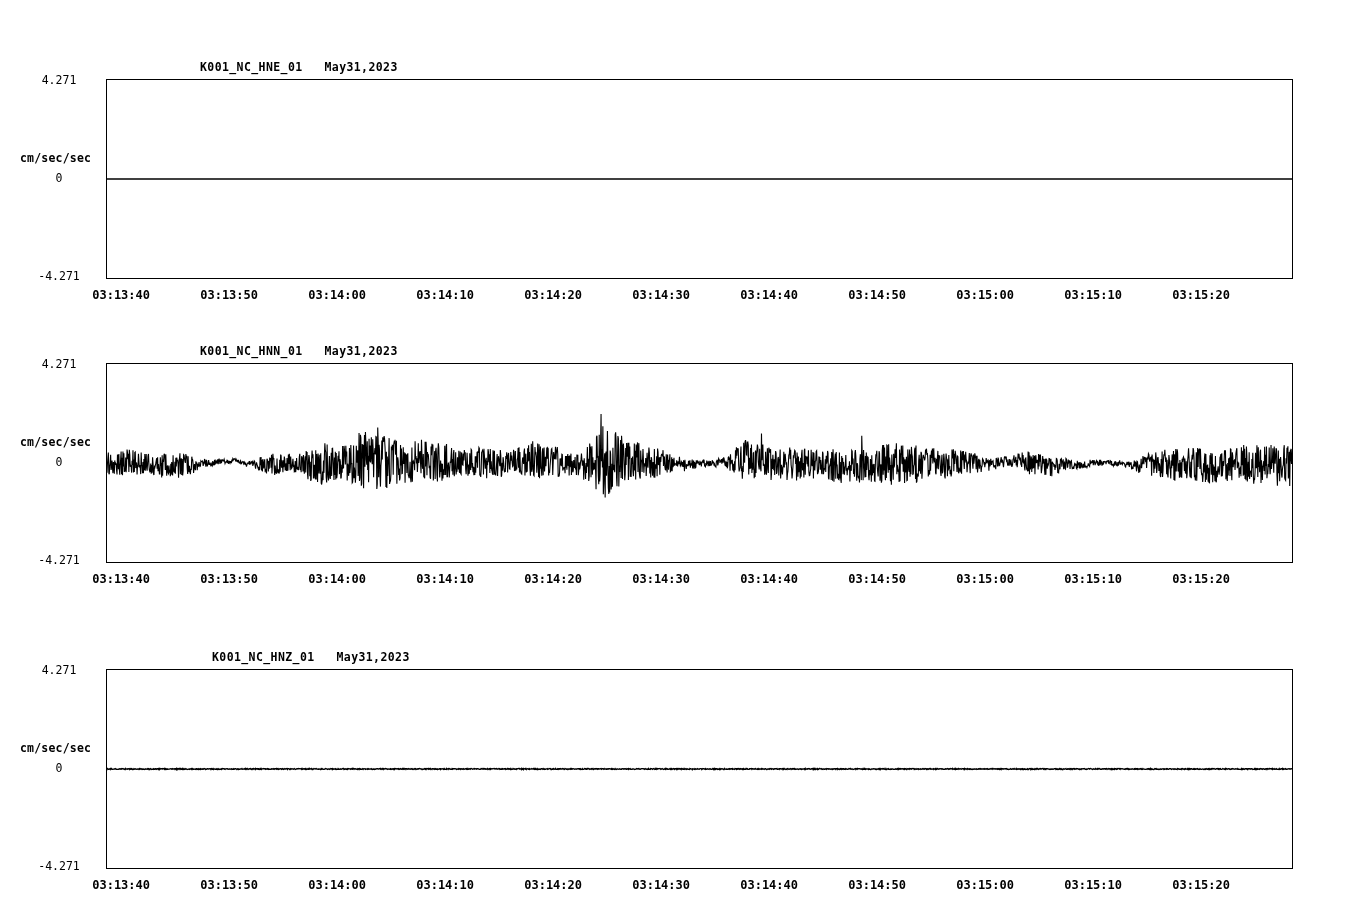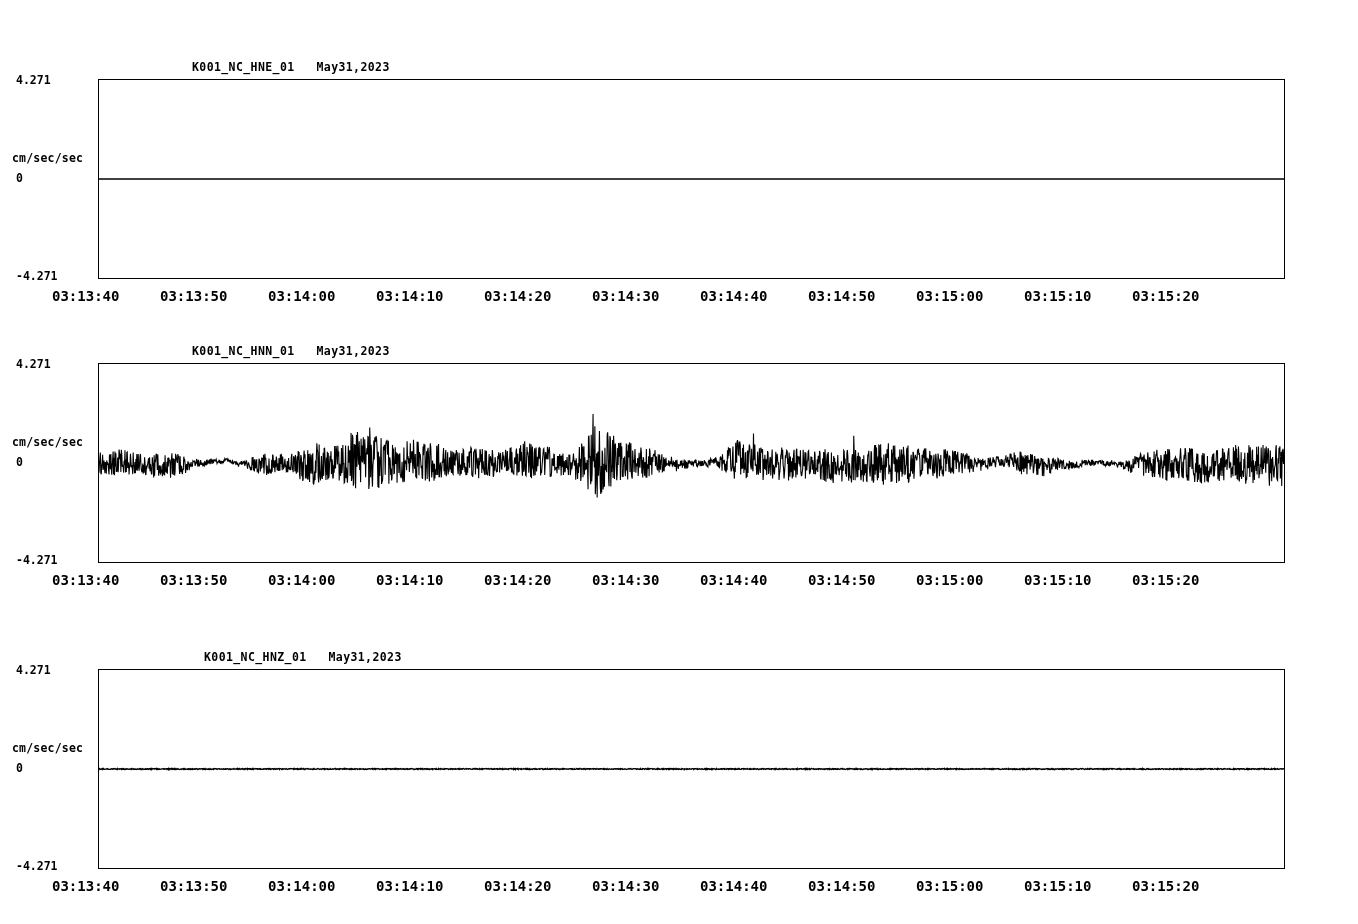--- a/index.html
+++ b/index.html
@@ -14,21 +14,21 @@
     color: #000000;
     overflow: hidden;
   }
   .page {
     position: relative;
     width: 1358px;
     height: 924px;
   }
   .panel {
     position: absolute;
-    left: 8px;
+    left: 16px;
     width: 1086px;
   }
   
   .plot-frame {
     position: absolute;
     left: 90px;
     width: 1187px;
     border: 1.5px solid #000000;
     box-sizing: border-box;
     background: #ffffff;
@@ -52,31 +52,31 @@
     position: absolute;
     font-size: 11.5px;
     font-weight: bold;
     letter-spacing: 0.2px;
     white-space: pre;
     text-align: left;
   }
   .ytick {
     position: absolute;
     font-size: 11.5px;
-    font-weight: bold;
+    font-weight: normal;
     white-space: pre;
-    text-align: left;
+    text-align: center;
     width: 70px;
   }
   .xtick {
     position: absolute;
-    font-size: 14px;
+    font-size: 12px;
     font-weight: bold;
     white-space: pre;
-    text-align: left;
+    text-align: right;
     width: 90px;
   }
 </style>
 </head>
 <body>
 
 <div class="page">
 
   <div class="panel" style="top:30px; height:250px;">
     <div class="panel-title" style="left:184px; top:30px;">K001_NC_HNE_01   May31,2023</div>

